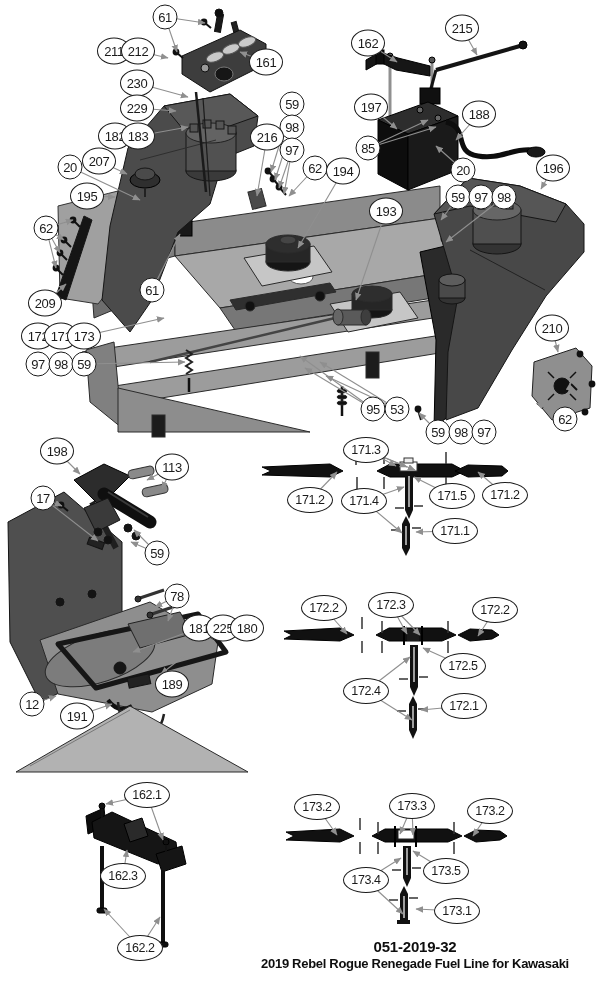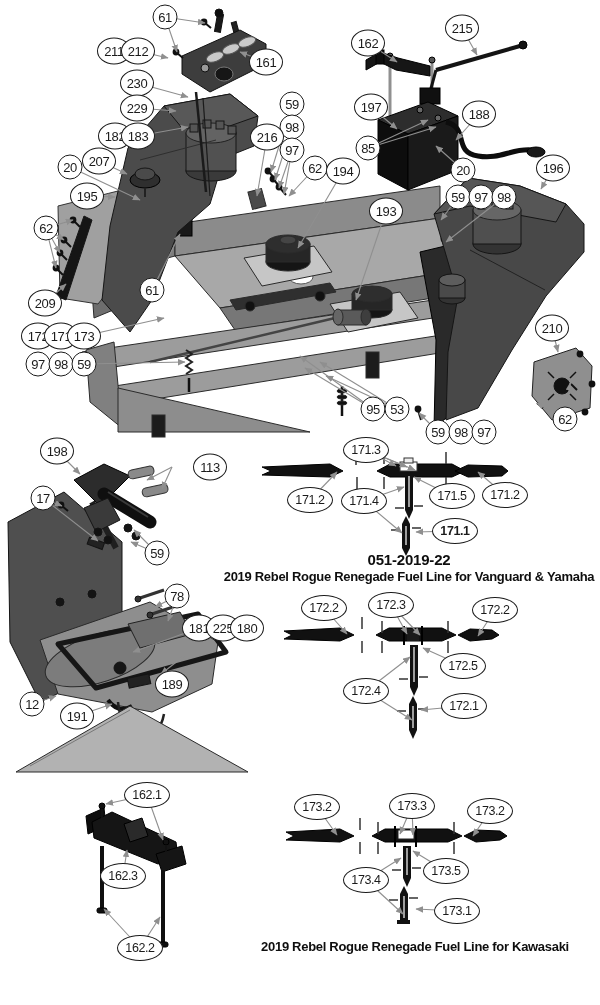--- a/index.html
+++ b/index.html
@@ -462,49 +462,46 @@
       <div class="callout" style="left: 397px; top: 409px;">53</div>
       <div class="callout" style="left: 438px; top: 432px;">59</div>
       <div class="callout" style="left: 461px; top: 432px;">98</div>
       <div class="callout" style="left: 484px; top: 432px;">97</div>
       <div class="callout" style="left: 565px; top: 419px;">62</div>
       <div class="callout wide" style="left: 366px; top: 450px;">171.3</div>
       <div class="callout wide" style="left: 310px; top: 500px;">171.2</div>
       <div class="callout wide" style="left: 364px; top: 501px;">171.4</div>
       <div class="callout wide" style="left: 452px; top: 496px;">171.5</div>
       <div class="callout wide" style="left: 505px; top: 495px;">171.2</div>
-      <div class="callout wide" style="left: 455px; top: 531px; font-weight: bold;">171.1</div>
+      <div class="callout wide" style="left: 455px; top: 531px;">171.1</div>
       <div class="callout wide" style="left: 324px; top: 608px;">172.2</div>
       <div class="callout wide" style="left: 391px; top: 605px;">172.3</div>
       <div class="callout wide" style="left: 495px; top: 610px;">172.2</div>
       <div class="callout wide" style="left: 463px; top: 666px;">172.5</div>
       <div class="callout wide" style="left: 366px; top: 691px;">172.4</div>
       <div class="callout wide" style="left: 464px; top: 706px;">172.1</div>
       <div class="callout wide" style="left: 317px; top: 807px;">173.2</div>
       <div class="callout wide" style="left: 412px; top: 806px;">173.3</div>
       <div class="callout wide" style="left: 490px; top: 811px;">173.2</div>
       <div class="callout wide" style="left: 446px; top: 871px;">173.5</div>
       <div class="callout wide" style="left: 366px; top: 880px;">173.4</div>
       <div class="callout wide" style="left: 457px; top: 911px;">173.1</div>
       <div class="callout med" style="left: 57px; top: 451px;">198</div>
-      <div class="callout med" style="left: 172px; top: 467px; margin-left: 38px;">113</div>
+      <div class="callout med" style="left: 172px; top: 467px;">113</div>
       <div class="callout" style="left: 43px; top: 498px;">17</div>
       <div class="callout" style="left: 157px; top: 553px;">59</div>
       <div class="callout" style="left: 177px; top: 596px;">78</div>
       <div class="callout med" style="left: 199px; top: 628px;">181</div>
       <div class="callout med" style="left: 223px; top: 628px;">225</div>
       <div class="callout med" style="left: 247px; top: 628px;">180</div>
       <div class="callout med" style="left: 172px; top: 656px; margin-top: 28px;">189</div>
       <div class="callout" style="left: 32px; top: 704px;">12</div>
       <div class="callout med" style="left: 77px; top: 716px;">191</div>
       <div class="callout wide" style="left: 147px; top: 795px;">162.1</div>
       <div class="callout wide" style="left: 123px; top: 876px;">162.3</div>
       <div class="callout wide" style="left: 140px; top: 948px;">162.2</div>
     </div>
 
-  <div class="caption" style="left:409px;top:551px;">
-    <div class="num">051-2019-22</div>
-    <div class="ttl">2019 Rebel Rogue Renegade Fuel Line for Vanguard &amp; Yamaha</div>
-  </div>
   <div class="caption" style="left:415px;top:938px;">
+    <div class="num">051-2019-32</div>
     <div class="ttl">2019 Rebel Rogue Renegade Fuel Line for Kawasaki</div>
   </div>
 </div>
 
 </body></html>

